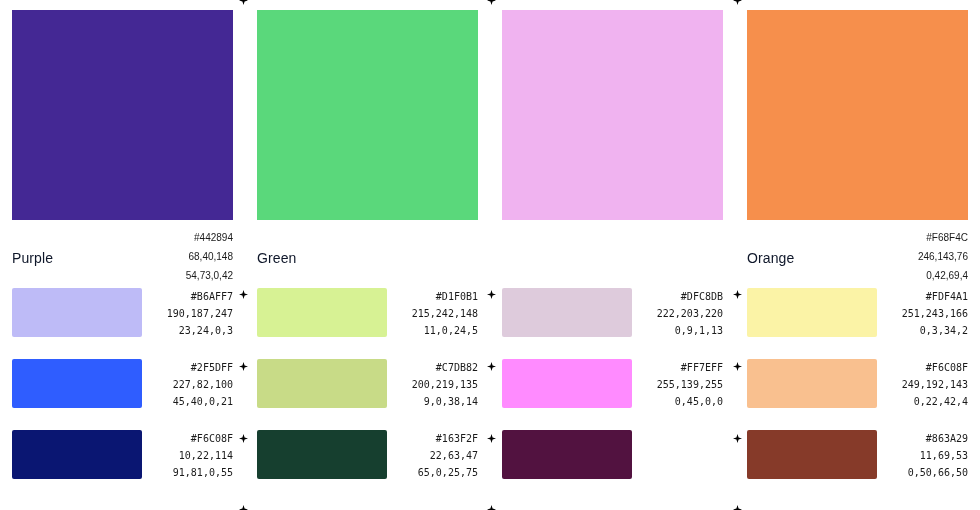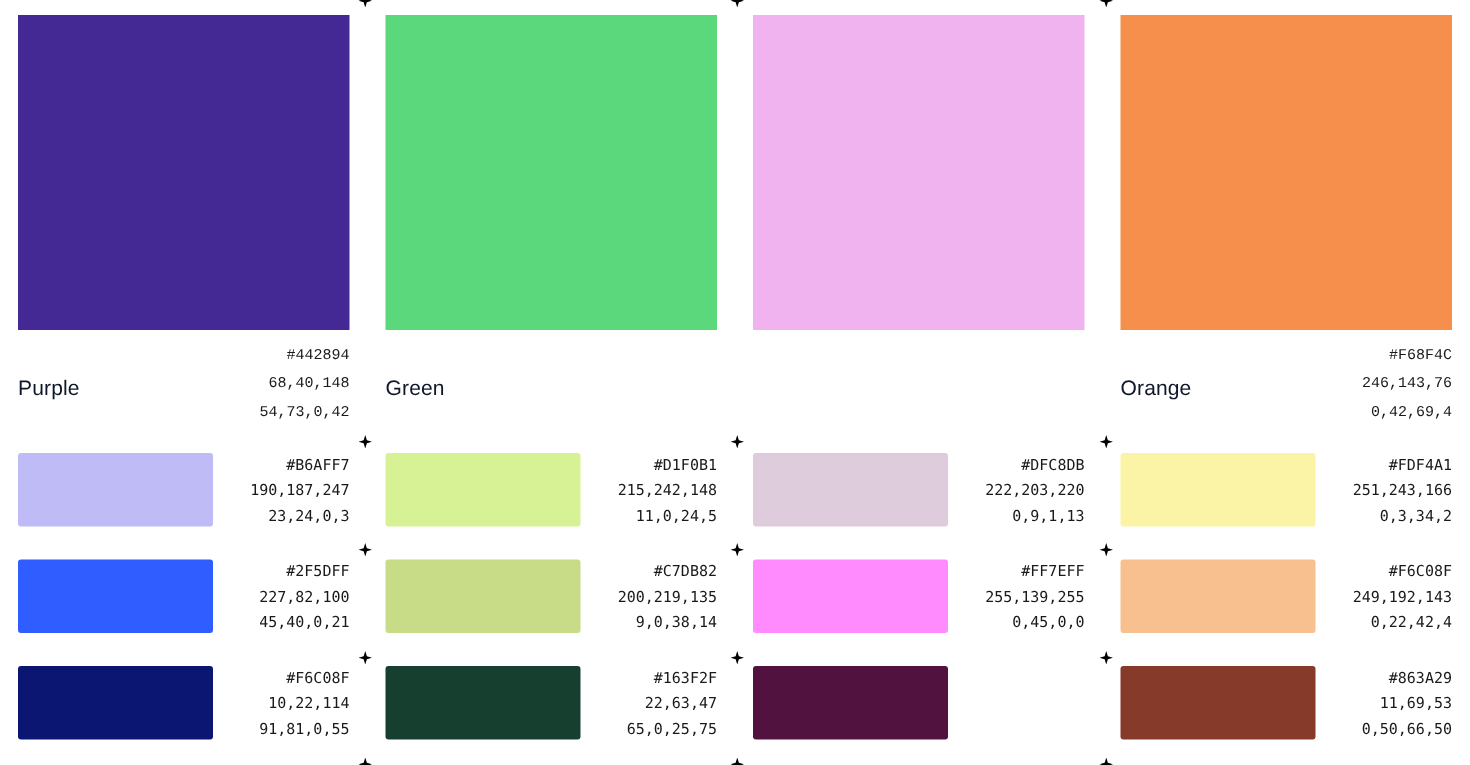--- a/index.html
+++ b/index.html
@@ -44,31 +44,31 @@
   .hero-name {
     font-size: 14px;
     color: #0f172a;
     flex: 1 1 auto;
     line-height: 16px;
     padding-top: 22px;
     letter-spacing: 0.1px;
   }
   .hero-codes {
     text-align: right;
-    font-family: Liberation Mono, monospace;
+    font-family: Liberation Sans, sans-serif;
     font-size: 10px;
     line-height: 19px;
     color: #1a1a1a;
     white-space: nowrap;
   }
 
   
   .grid {
     position: absolute;
-    top: 291px;
+    top: 277px;
     left: 0;
     width: 775px;
   }
   .grid-row {
     display: flex;
     width: 980px;
     height: 71px;
   }
   .grid-cell {
     width: 245px;

